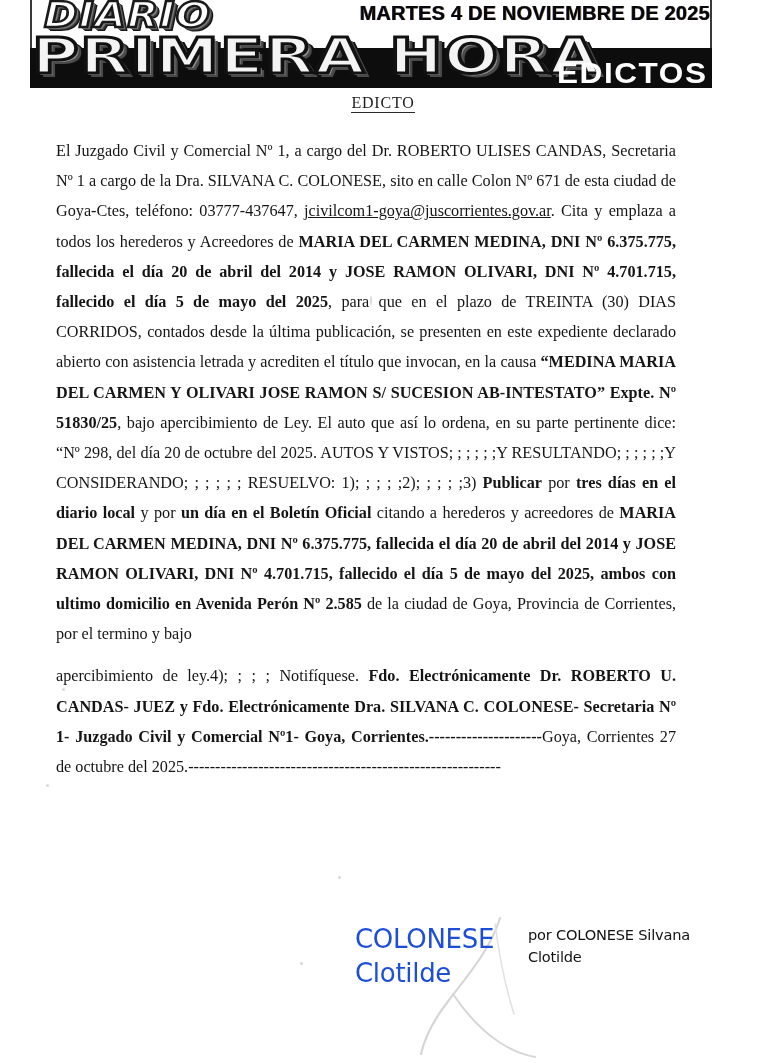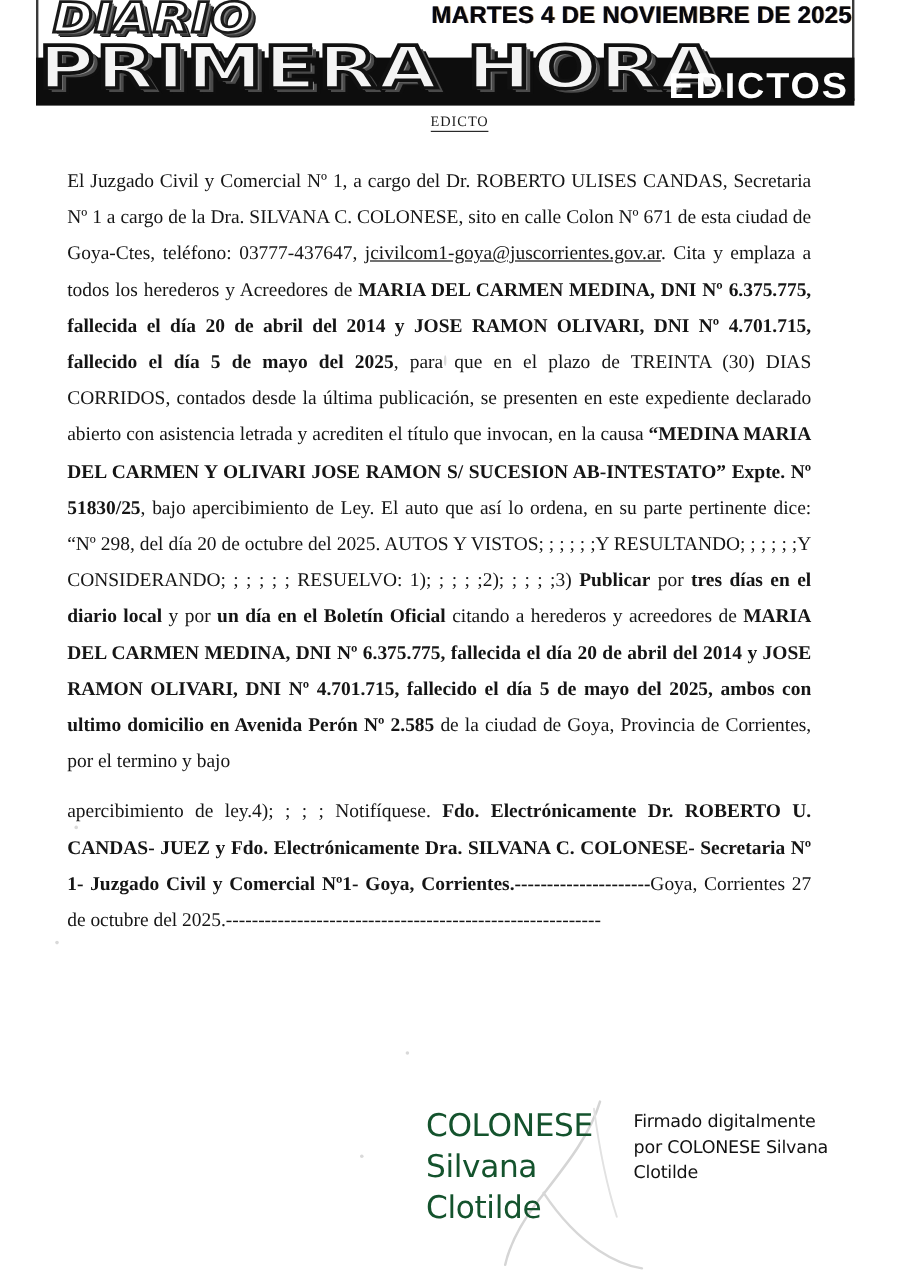--- a/index.html
+++ b/index.html
@@ -110,21 +110,21 @@
   }
 
   
   .doc-title {
     position: absolute;
     left: 0;
     top: 94px;
     width: 766px;
     text-align: center;
     font-family: "Liberation Serif", "DejaVu Serif", serif;
-    font-size: 12px;
+    font-size: 16px;
     letter-spacing: 0.8px;
     color: #1c1c1c;
   }
   .doc-title span {
     border-bottom: 1px solid #2a2a2a;
     padding-bottom: 1px;
   }
 
   
   .doc-body {
@@ -154,21 +154,21 @@
     height: 140px;
   }
   .sig-name {
     position: absolute;
     left: 0;
     top: 4px;
     width: 170px;
     font-family: "DejaVu Sans", "Liberation Sans", sans-serif;
     font-size: 26px;
     line-height: 34px;
-    color: #14532d;
+    color: #1d4ed8;
     letter-spacing: -0.3px;
   }
   .sig-details {
     position: absolute;
     left: 173px;
     top: 6px;
     width: 215px;
     font-family: "DejaVu Sans", "Liberation Sans", sans-serif;
     font-size: 14.6px;
     line-height: 21.5px;
@@ -226,26 +226,24 @@
 <div class="sig-block">
 
   <svg class="sig-flourish" viewBox="0 0 180 150">
     <path d="M105 4 C 96 34, 74 60, 54 86 C 40 104, 30 122, 26 140" fill="none" stroke="#d5d5d5" stroke-width="2.1" stroke-linecap="round"></path>
     <path d="M58 80 C 70 98, 86 116, 104 128 C 116 136, 128 141, 140 143" fill="none" stroke="#d7d7d7" stroke-width="2" stroke-linecap="round"></path>
     <path d="M100 10 C 104 40, 110 72, 119 100" fill="none" stroke="#e2e2e2" stroke-width="1.6" stroke-linecap="round"></path>
   </svg>
 
   <div class="sig-name">
     <div>COLONESE</div>
-    <div>Silvana</div>
     <div>Clotilde</div>
   </div>
 
   <div class="sig-details">
-    <div>Firmado digitalmente</div>
     <div>por COLONESE Silvana</div>
     <div>Clotilde</div>
   </div>
 </div>
 
 <div class="speckle" style="left:62px;top:688px;width:3px;height:3px;"></div>
 <div class="speckle" style="left:46px;top:784px;width:3px;height:3px;"></div>
 <div class="speckle" style="left:338px;top:876px;width:3px;height:3px;"></div>
 <div class="speckle" style="left:300px;top:962px;width:3px;height:3px;"></div>
 <div class="speckle" style="left:370px;top:296px;width:2px;height:9px;"></div>

